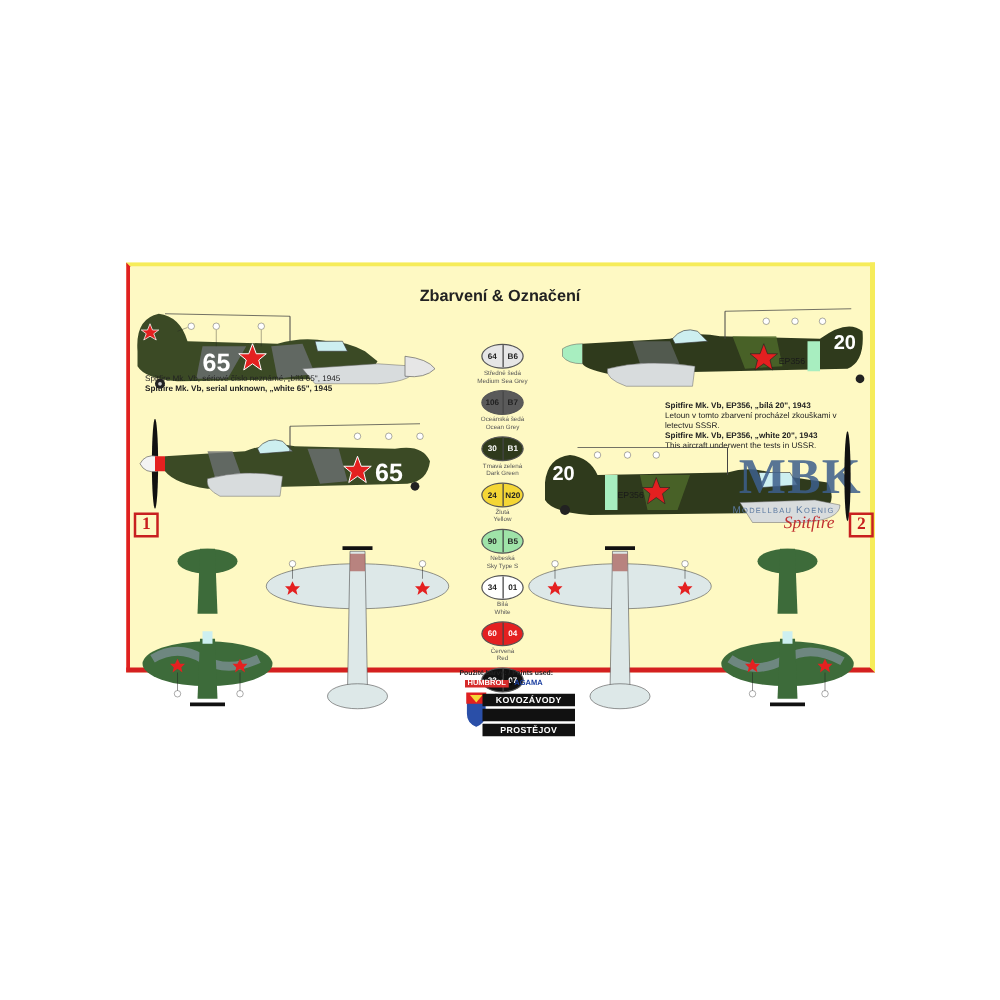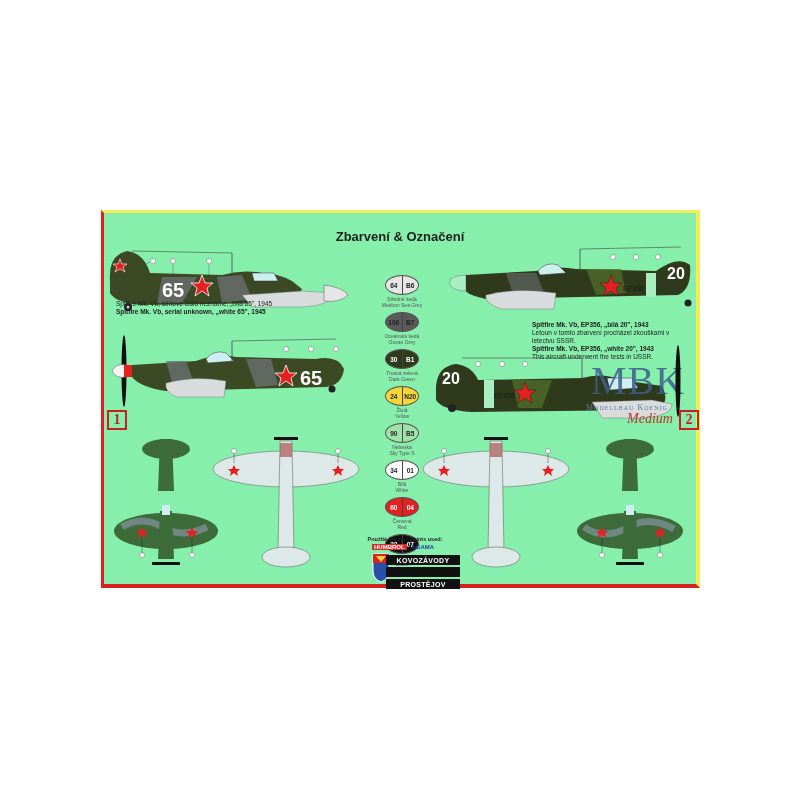--- a/index.html
+++ b/index.html
@@ -1,37 +1,37 @@
 <!DOCTYPE html>
 <html><head>
 <meta charset="utf-8">
 <style>
   html, body { margin:0; padding:0; }
   body { width:800px; height:800px; background:#ffffff; position:relative; overflow:hidden; font-family:"Liberation Sans", sans-serif; }
-  .card { position:absolute; left:101px; top:210px; width:599px; height:378px; background:#86efac;
+  .card { position:absolute; left:101px; top:210px; width:599px; height:328px; background:#fef9c3;
           border-left:3px solid #e02020; border-top:3px solid #f6ec5a; border-right:4px solid #f6ec5a; border-bottom:4px solid #d42020; box-sizing:border-box; }
   .title { position:absolute; left:0; right:0; top:17px; text-align:center; font-weight:bold; font-size:13px; line-height:14px; color:#222; }
   .swatches { position:absolute; left:253px; top:62px; width:90px; }
   .sw { display:flex; flex-direction:column; align-items:center; margin-bottom:4px; }
   .pill { width:32px; height:18px; border-radius:50%; display:flex; border:1px solid #555; overflow:hidden; font-size:6.5px; font-weight:bold; }
   .pill span { flex:1; display:flex; align-items:center; justify-content:center; }
   .pill span:first-child { border-right:1px solid #444; }
   .swl { font-size:5px; color:#555; text-align:center; line-height:6px; margin-top:1px; }
   .cap { position:absolute; font-size:6.5px; line-height:8px; color:#222; }
   .plane { position:absolute; }
   .badge { position:absolute; width:16px; height:16px; border:2px solid #c82020; color:#c82020; font-weight:bold; font-size:14px; text-align:center; line-height:16px; font-family:"Liberation Serif", serif; }
   .paint-lbl { position:absolute; left:253px; top:323px; width:96px; text-align:center; font-size:5.5px; font-weight:bold; color:#222; }
   .brands { position:absolute; left:268px; top:331px; font-size:6px; font-weight:bold; }
   .humbrol { background:#d52b2b; color:#fff; padding:0 2px; }
   .agama { color:#1a3ea0; }
   .kovo { position:absolute; left:260px; top:340px; width:96px; height:38px; }
   .kbar { position:absolute; left:22px; width:74px; height:10px; background:#111; color:#fff; font-size:7px; font-weight:bold; display:flex; align-items:center; justify-content:center; letter-spacing:0.3px; }
   .shield { position:absolute; left:8px; top:0; width:18px; height:30px; }
-  .mbk { position:absolute; left:487px; top:148px; font-family:"Liberation Serif", serif; font-weight:normal; font-size:40px; color:#3d5f8c; opacity:0.85; letter-spacing:1px; line-height:40px; }
-  .mbk-sub { position:absolute; left:482px; top:190px; font-family:Liberation Serif, serif; font-size:8px; color:#5c7aa0; letter-spacing:1px; font-variant:small-caps; }
+  .mbk { position:absolute; left:487px; top:148px; font-family:"Liberation Serif", serif; font-weight:bold; font-size:40px; color:#3d5f8c; opacity:0.85; letter-spacing:1px; line-height:40px; }
+  .mbk-sub { position:absolute; left:482px; top:190px; font-family:Liberation Sans, sans-serif; font-size:8px; color:#5c7aa0; letter-spacing:1px; font-variant:small-caps; }
   .germany { position:absolute; left:523px; top:198px; font-family:"Liberation Serif", serif; font-style:italic; font-size:14px; color:#c03030; }
 </style>
 </head>
 <body>
 
 <div class="card">
   <div class="title">
     <div>Zbarvení &amp; Označení</div>
   </div>
 
@@ -260,21 +260,21 @@
     <circle cx="20" cy="62" r="4" fill="#222"></circle>
     <g stroke="#222" stroke-width="0.3" fill="#fff">
         <circle cx="46" cy="18" r="2.6"></circle>
         <circle cx="70" cy="18" r="2.6"></circle>
         <circle cx="93" cy="18" r="2.6"></circle>
       </g>
   </svg>
 
   <div class="mbk">MBK</div>
   <div class="mbk-sub">Modellbau Koenig</div>
-  <div class="germany">Medium</div>
+  <div class="germany">Spitfire</div>
 
   <svg class="plane" style="left:568px;top:130px" width="12" height="76" viewBox="0 0 12 76">
     <ellipse cx="6" cy="38" rx="2.5" ry="36" fill="#111"></ellipse>
   </svg>
   <div class="badge" style="left:575px;top:197px">2</div>
 
   <svg class="plane" style="left:318px;top:220px" width="150" height="140" viewBox="0 0 150 140">
     <rect x="62" y="4" width="24" height="3" fill="#111"></rect>
     <ellipse cx="74" cy="36" rx="73" ry="18" fill="#dde8e8" stroke="#555" stroke-width="0.5"></ellipse>
     <path d="M68,8 L80,8 L82,120 L66,120 Z" fill="#dde8e8" stroke="#555" stroke-width="0.5"></path>

